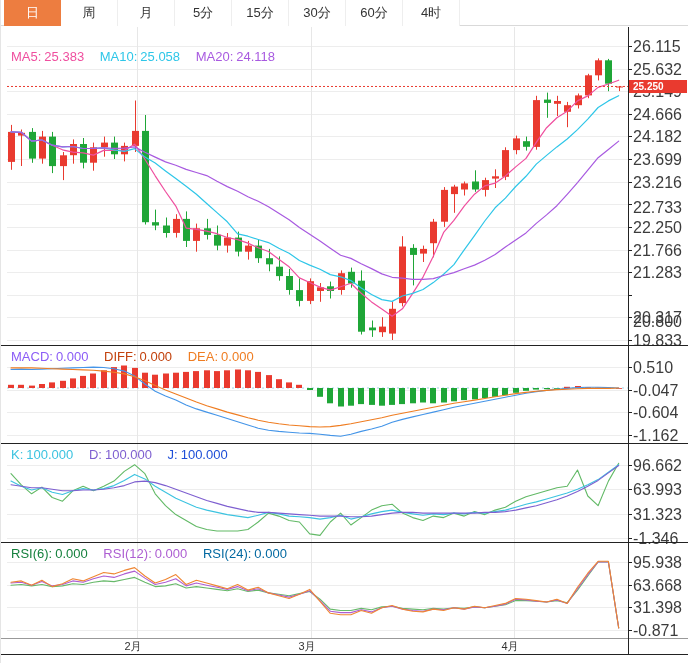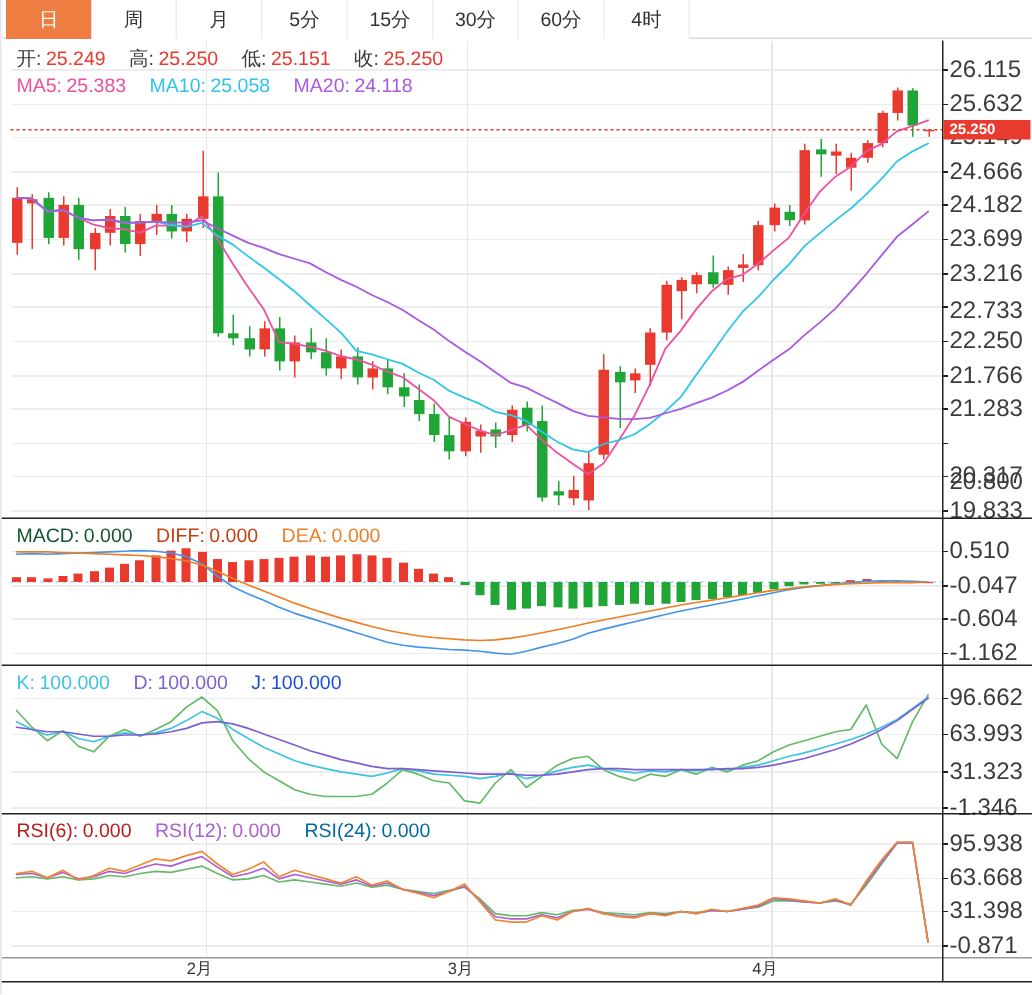--- a/index.html
+++ b/index.html
@@ -31,47 +31,41 @@
     <div class="tab active" style="background: rgb(237, 125, 64);">日</div>
     <div class="tab">周</div>
     <div class="tab">月</div>
     <div class="tab">5分</div>
     <div class="tab">15分</div>
     <div class="tab">30分</div>
     <div class="tab">60分</div>
     <div class="tab">4时</div>
   </div>
 
-  <div class="hrow" style="top:31px">
-    <span class="pair"><span class="vlbl">开:</span><span style="color: rgb(233, 58, 47);">25.249</span></span>
-    <span class="pair"><span class="vlbl">高:</span><span style="color: rgb(233, 58, 47);">25.250</span></span>
-    <span class="pair"><span class="vlbl">低:</span><span style="color: rgb(233, 58, 47);">25.151</span></span>
-    <span class="pair"><span class="vlbl">收:</span><span style="color: rgb(233, 58, 47);">25.250</span></span>
-  </div>
 
   <div class="hrow" style="top:49px">
     <span class="pair" style="color: rgb(239, 79, 159);"><span>MA5:</span><span>25.383</span></span>
     <span class="pair" style="color: rgb(46, 198, 232);"><span>MA10:</span><span>25.058</span></span>
     <span class="pair" style="color: rgb(168, 90, 224);"><span>MA20:</span><span>24.118</span></span>
   </div>
 
   <div class="hrow" style="top:349px">
-    <span class="pair" style="color: #14532d;"><span>MACD:</span><span>0.000</span></span>
+    <span class="pair" style="color: #8b5cf6;"><span>MACD:</span><span>0.000</span></span>
     <span class="pair" style="color: #c2410c;"><span>DIFF:</span><span>0.000</span></span>
     <span class="pair" style="color: rgb(239, 125, 34);"><span>DEA:</span><span>0.000</span></span>
   </div>
 
   <div class="hrow" style="top:447px">
     <span class="pair" style="color: rgb(60, 195, 224);"><span>K:</span><span>100.000</span></span>
     <span class="pair" style="color: rgb(126, 95, 208);"><span>D:</span><span>100.000</span></span>
     <span class="pair" style="color: #1d4ed8;"><span>J:</span><span>100.000</span></span>
   </div>
 
   <div class="hrow" style="top:546px">
-    <span class="pair" style="color: #b91c1c;"><span>RSI(6):</span><span>0.000</span></span>
+    <span class="pair" style="color: #15803d;"><span>RSI(6):</span><span>0.000</span></span>
     <span class="pair" style="color: rgb(173, 94, 210);"><span>RSI(12):</span><span>0.000</span></span>
     <span class="pair" style="color: #0369a1;"><span>RSI(24):</span><span>0.000</span></span>
   </div>
 
   <svg id="svg-main" class="svgpanel" style="top:27px" width="688" height="318">
       <g shape-rendering="crispEdges">
         <line x1="6" y1="19.5" x2="627" y2="19.5" stroke="#ededed" stroke-width="1"></line>
         <line x1="627" y1="19.5" x2="631" y2="19.5" stroke="#222" stroke-width="1"></line>
         <line x1="6" y1="42.5" x2="627" y2="42.5" stroke="#ededed" stroke-width="1"></line>
         <line x1="627" y1="42.5" x2="631" y2="42.5" stroke="#222" stroke-width="1"></line>

